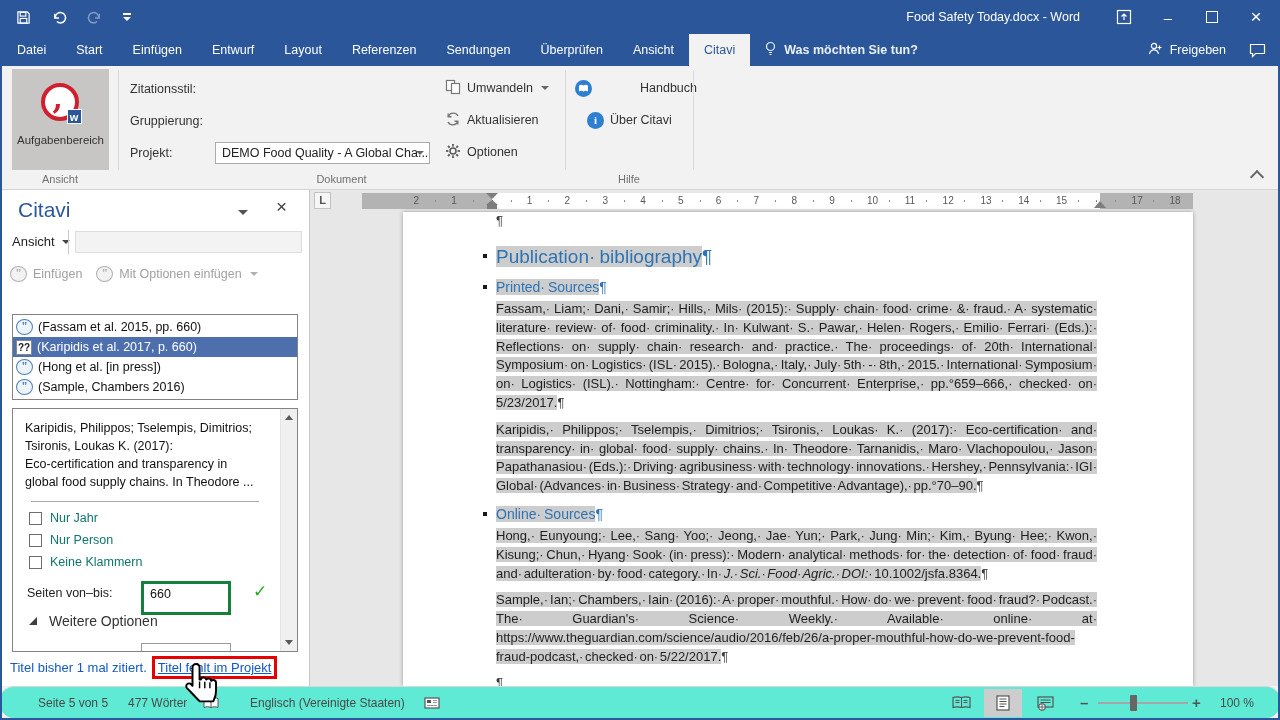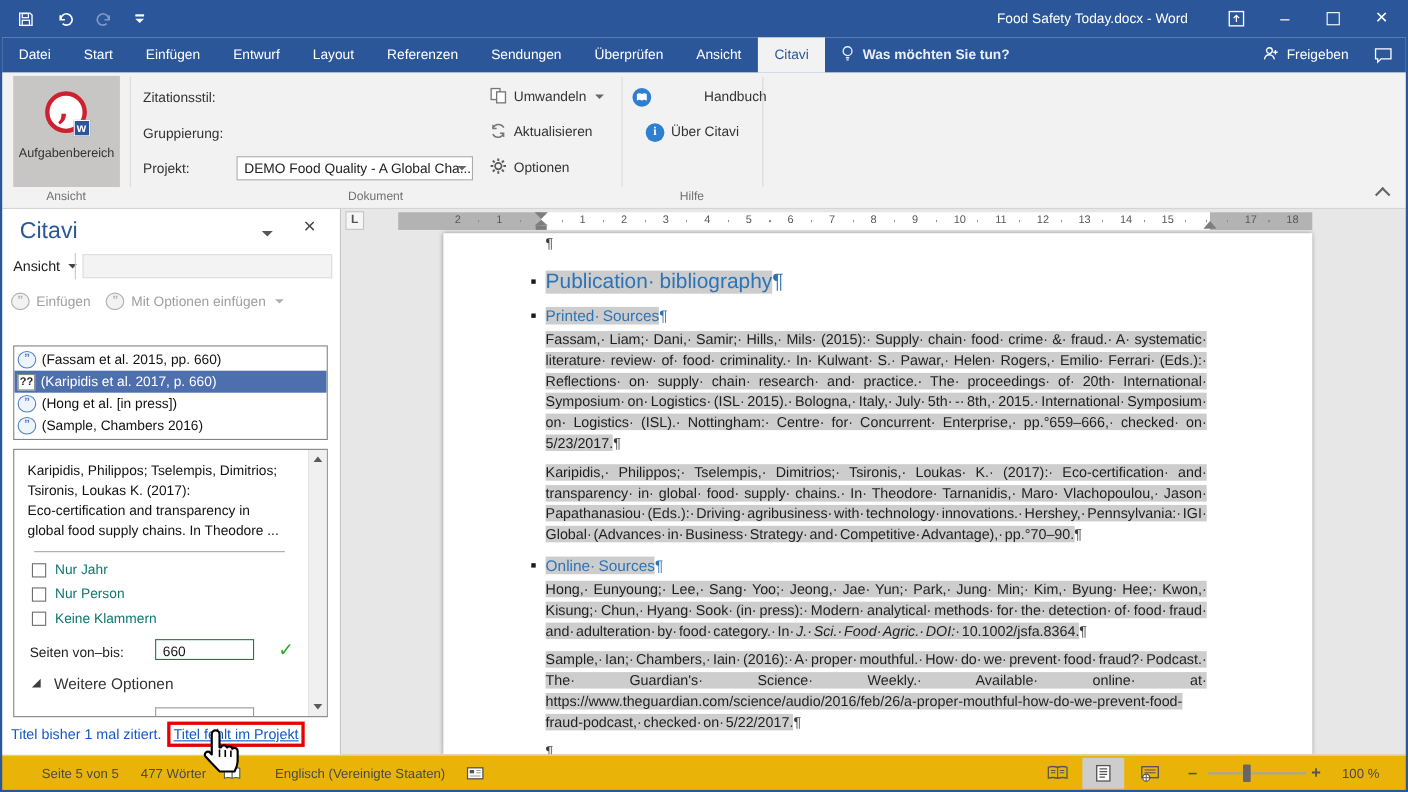--- a/index.html
+++ b/index.html
@@ -75,21 +75,21 @@
   .p-scroll{position:absolute;right:0;top:0;width:17px;height:100%;background:#f0f0f0;border-left:1px solid #e4e4e4;box-sizing:border-box;}
   .sarrow{position:absolute;left:4px;width:0;height:0;border-left:4px solid transparent;border-right:4px solid transparent;}
   .sarrow.up{top:6px;border-bottom:5px solid #5a5a5a;}
   .sarrow.dn{bottom:6px;border-top:5px solid #5a5a5a;}
   .p-preview{position:absolute;left:12px;top:10px;width:242px;font-size:12.5px;line-height:18px;color:#111;white-space:pre-line;}
   .p-hr{position:absolute;left:18px;top:92px;width:228px;border-top:1px solid #a8a8a8;}
   .chk{position:absolute;left:16px;display:flex;gap:8px;align-items:center;font-size:12.5px;color:#0f766e;height:18px;}
   .chk .box{width:13px;height:13px;border:1px solid #6e6e6e;background:#fff;box-sizing:border-box;}
   .c1{top:100px;} .c2{top:122px;} .c3{top:144px;}
   .pages-label{position:absolute;left:14px;top:177px;font-size:12.5px;color:#222;}
-  .pages-input{position:absolute;left:128px;top:172px;width:90px;height:19px;border:1px solid #15803d;font-size:12.5px;line-height:20px;padding-left:6px;box-sizing:border-box;color:#111;background:#fff;}
+  .pages-input{position:absolute;left:128px;top:172px;width:90px;height:34px;border:3px solid #15803d;font-size:12.5px;line-height:20px;padding-left:6px;box-sizing:border-box;color:#111;background:#fff;}
   .green-check{position:absolute;left:240px;top:172px;color:#27a827;font-size:17px;font-weight:bold;}
   .exp-tri{position:absolute;left:16px;top:208px;width:0;height:0;border-bottom:8px solid #3f3f3f;border-left:8px solid transparent;}
   .more-label{position:absolute;left:36px;top:204px;font-size:14px;color:#333;}
   .partial-input{position:absolute;left:128px;top:234px;width:90px;height:20px;border:1px solid #9a9a9a;background:#fff;box-sizing:border-box;}
   .p-links{position:absolute;left:8px;top:466px;display:flex;align-items:center;font-size:13px;white-space:nowrap;}
   .cited{color:#1359c4;}
   .redbox{margin-left:5px;border:3px solid #e60000;padding:1px 3px;}
   .missing{color:#1359c4;text-decoration:underline;}
 
   
@@ -115,21 +115,21 @@
   .h1{position:relative;margin:12px 0 3px;font-size:19px;font-weight:400;color:#2e74b5;line-height:25px;word-spacing:-1px;}
   .h2{position:relative;margin:9px 0 3px;font-size:14px;font-weight:400;color:#2e74b5;line-height:19px;word-spacing:-1px;}
   .h1 .pilcrow,.h2 .pilcrow{color:#2e74b5;}
   .sq{position:absolute;left:-13px;top:10px;width:4px;height:4px;background:#1a1a1a;}
   .h2 .sq{top:7px;}
   .hl{background:#cdcdcd;}
   .para{margin:0 0 8px;font-size:13px;line-height:18.8px;text-align:justify;word-spacing:-2px;}
   .para.wrapany{overflow-wrap:anywhere;}
 
   
-  .statusbar{position:absolute;left:0;right:0;bottom:2px;height:32px;background:#eab308;border-top:1px solid #d9d9d9;box-sizing:border-box;font-size:12px;color:#4a4a4a;}
+  .statusbar{position:absolute;left:0;right:0;bottom:2px;height:32px;background:#5eead4;border-top:1px solid #d9d9d9;box-sizing:border-box;font-size:12px;color:#4a4a4a;border-radius:14px;}
   .st{position:absolute;top:0;height:31px;display:flex;align-items:center;}
   .vbtn{position:absolute;top:2px;width:38px;height:28px;display:flex;align-items:center;justify-content:center;}
   .vbtn.active{background:#cdcdcd;}
   .zsign{position:absolute;top:0;height:31px;display:flex;align-items:center;font-size:15px;color:#555;font-weight:bold;}
   .ztrack{position:absolute;left:1098px;top:15px;width:90px;height:2px;background:#a6a6a6;}
   .zthumb{position:absolute;left:1130px;top:8px;width:7px;height:16px;background:#666;border-radius:1px;}
 
   .cursor{position:absolute;left:184px;top:662px;z-index:80;}
 </style>
 </head>

